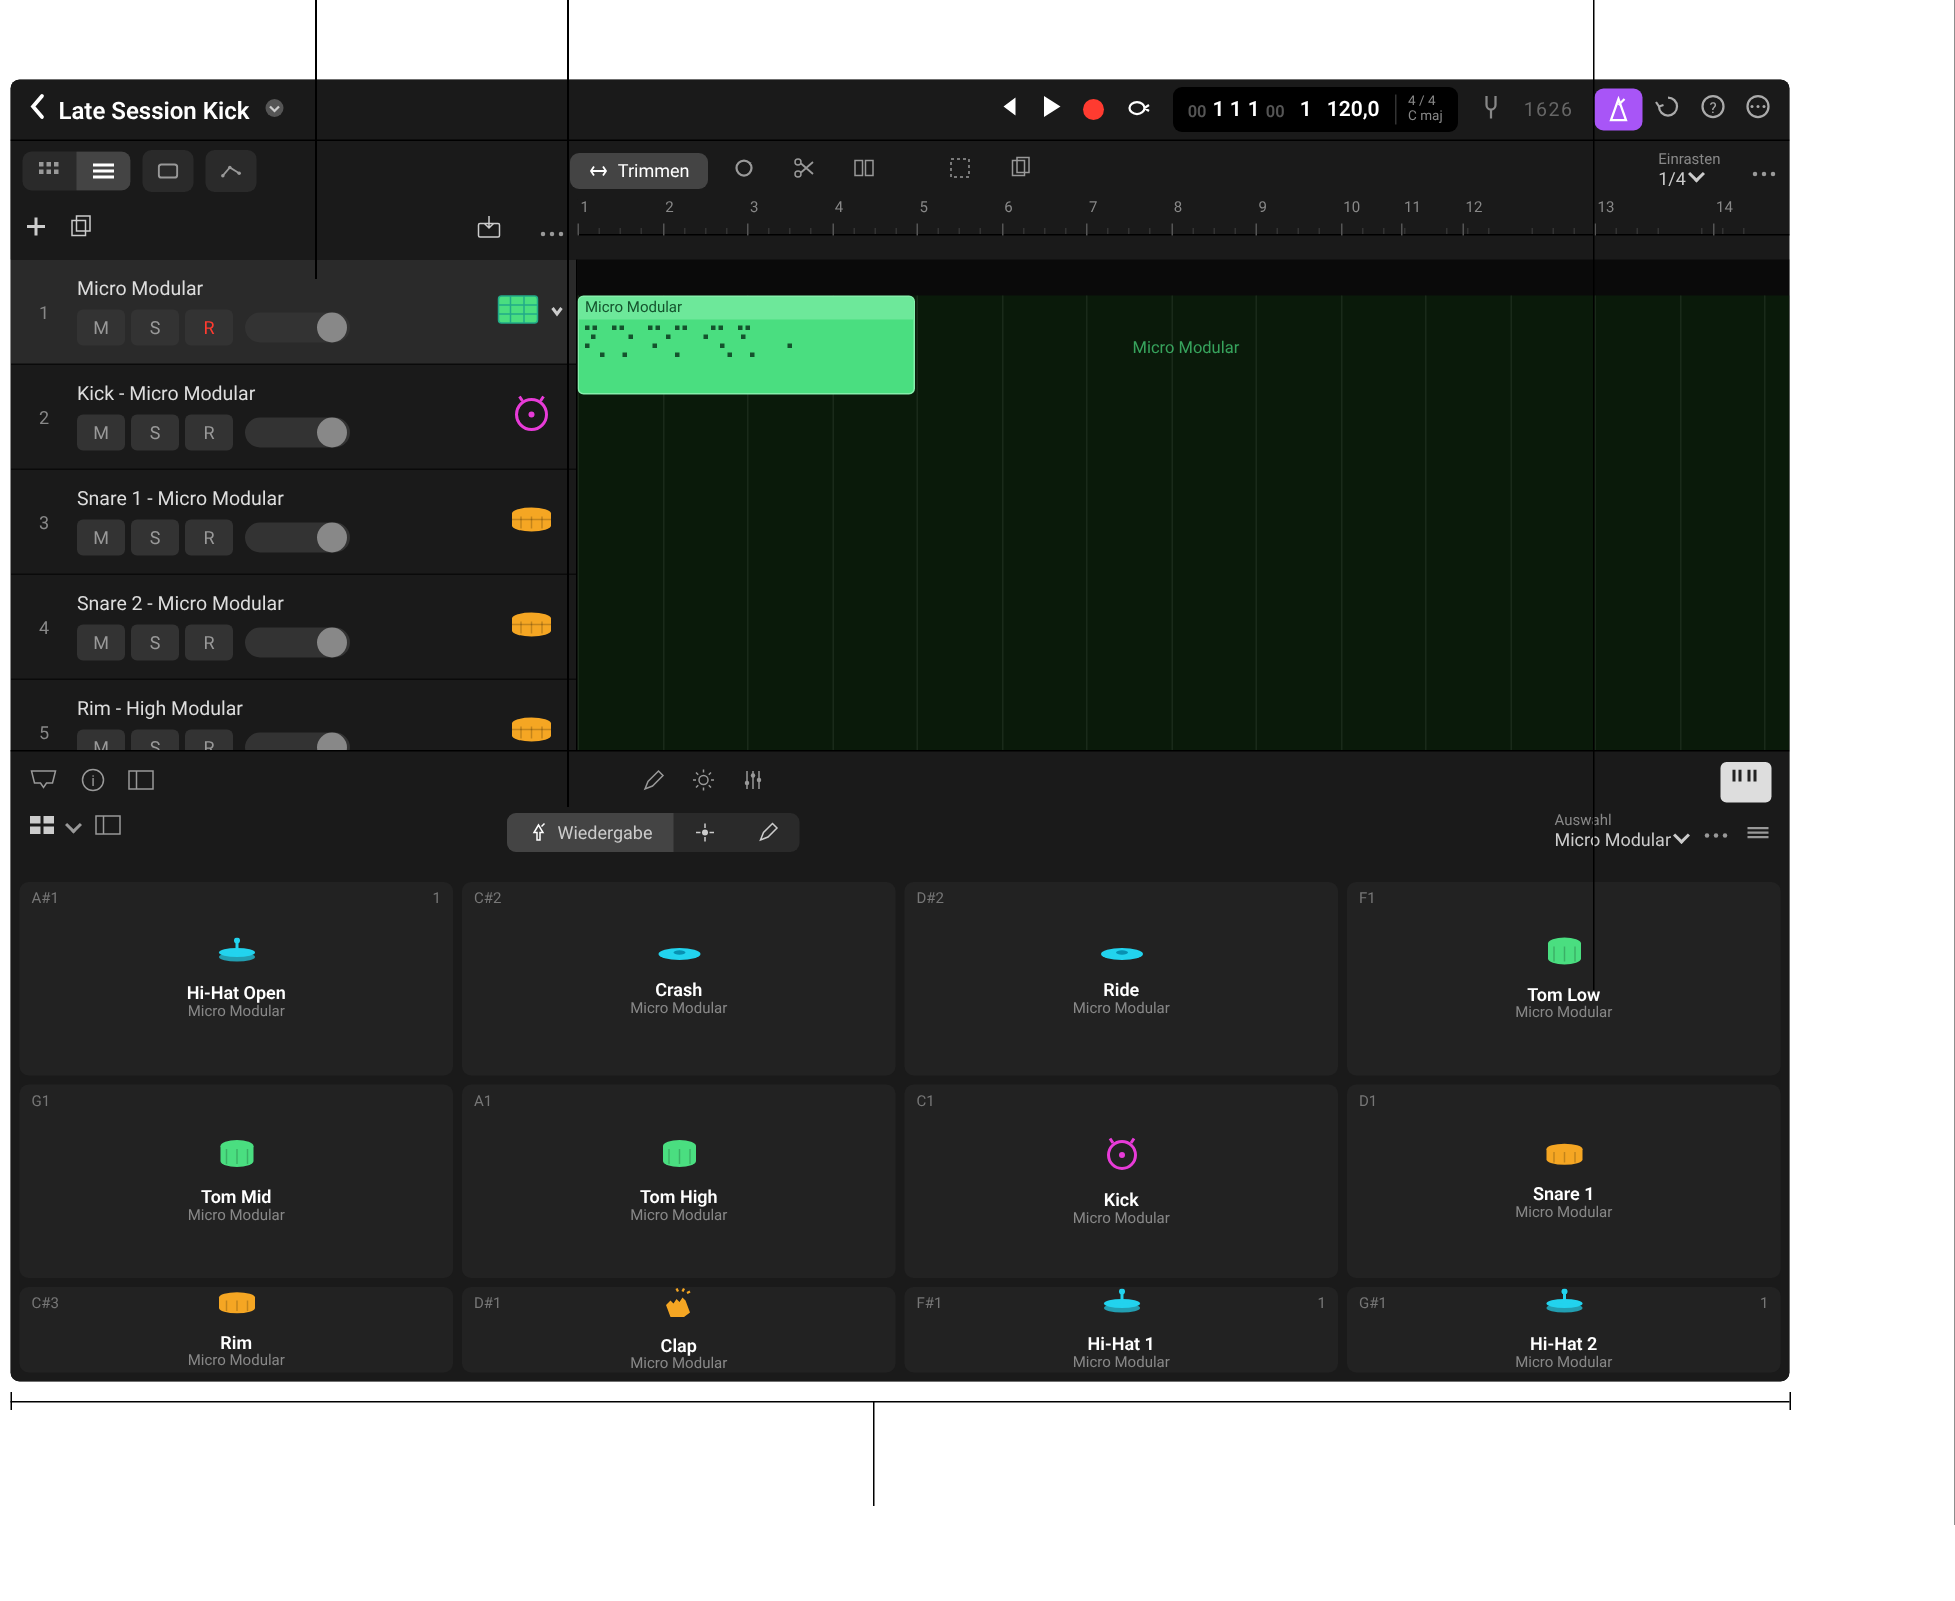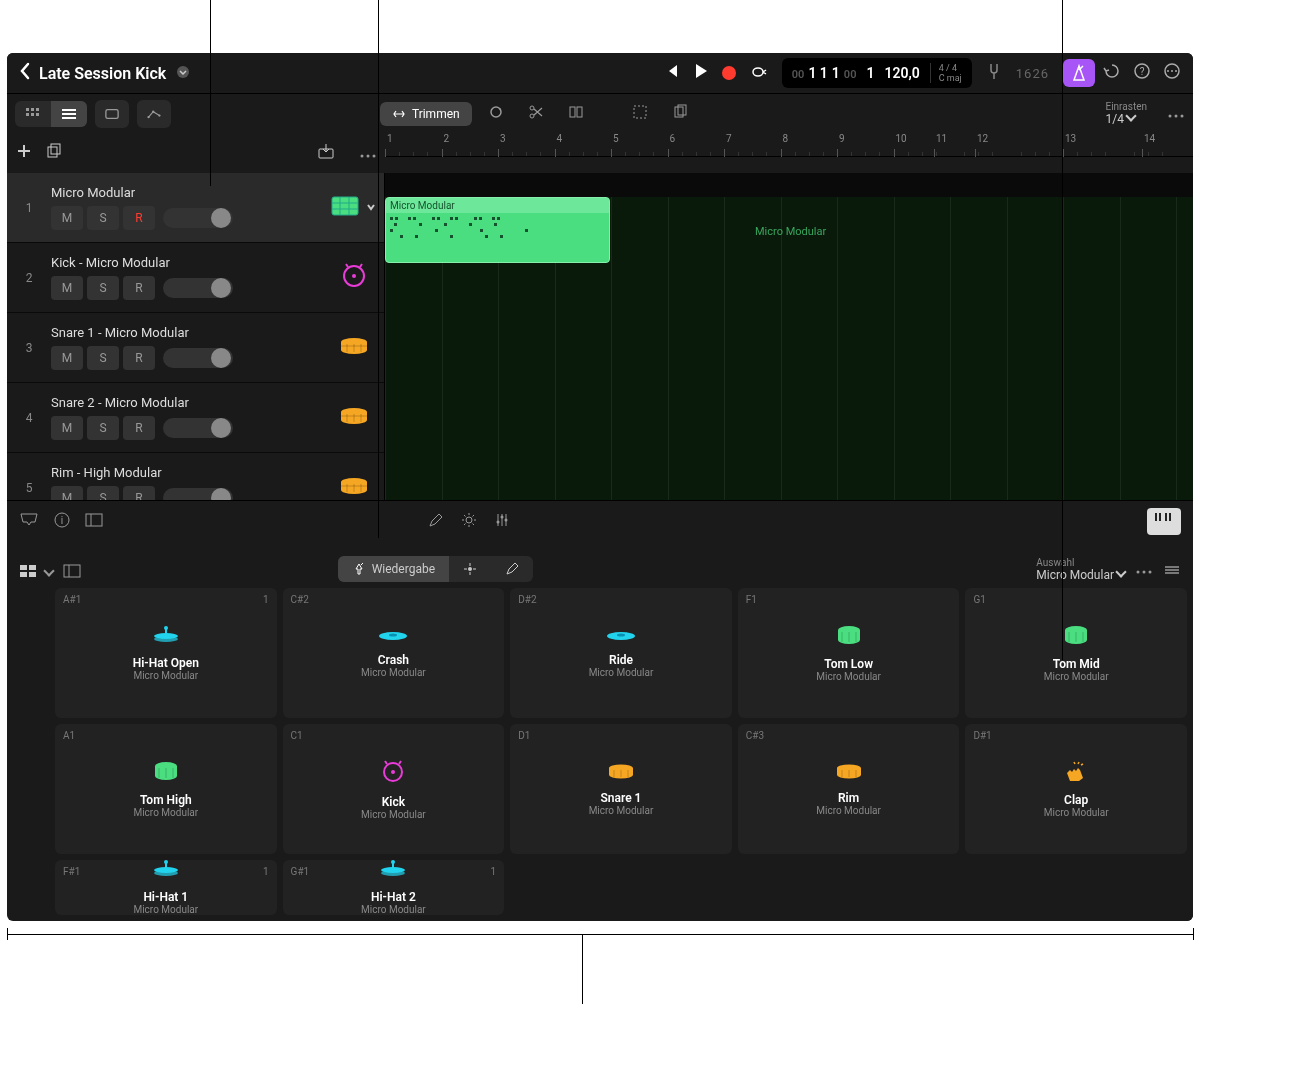--- a/index.html
+++ b/index.html
@@ -78,30 +78,30 @@
 .gridline { position: absolute; top: 0; bottom: 0; width: 1px; background: #1a2a1a; }
 
 
 .bottom-toolbar { height: 42px; background: #1a1a1a; display: flex; align-items: center; padding: 0 12px; gap: 14px; border-top: 1px solid #000; }
 .bt-icon { color: #999; cursor: pointer; }
 .bt-center { margin: 0 auto; display: flex; gap: 16px; align-items: center; }
 .bt-right { margin-left: auto; }
 .kb-btn { background: #ddd; border-radius: 4px; padding: 4px 6px; }
 
 
-.padhdr { height: 40px; background: #1a1a1a; display: flex; align-items: flex-end; padding: 0 12px; gap: 10px; }
+.padhdr { height: 40px; background: #1a1a1a; display: flex; align-items: flex-start; padding: 0 12px; gap: 10px; }
 .padhdr-center { margin: 0 auto; display: flex; gap: 0; background: #2a2a2a; border-radius: 6px; overflow: hidden; }
 .padmode { padding: 6px 14px; color: #ccc; font-size: 12px; display: flex; align-items: center; gap: 6px; cursor: pointer; }
 .padmode.active { background: #444; }
 .padhdr-right { margin-left: auto; display: flex; align-items: center; gap: 10px; }
 .auswahl { display: flex; flex-direction: column; color: #888; font-size: 10px; }
 .auswahl .val { color: #ccc; font-size: 12px; }
 
 
-.padgrid { flex: 1; display: grid; grid-template-columns: repeat(5, 1fr); grid-template-rows: repeat(2, 1fr); gap: 6px; padding: 6px; background: #1a1a1a; margin-left: 42px; }
+.padgrid { flex: 1; display: grid; grid-template-columns: repeat(4, 1fr); grid-template-rows: repeat(2, 1fr); gap: 6px; padding: 6px; background: #1a1a1a; }
 .pad { background: #222; border-radius: 6px; position: relative; display: flex; flex-direction: column; align-items: center; justify-content: center; cursor: pointer; }
 .pad-note { position: absolute; top: 6px; left: 8px; color: #777; font-size: 10px; }
 .pad-idx { position: absolute; top: 6px; right: 8px; color: #777; font-size: 10px; }
 .pad-icon { margin-bottom: 6px; }
 .pad-name { color: #fff; font-size: 12px; font-weight: 600; }
 .pad-sub { color: #888; font-size: 10px; }
 
 
 .anno { position: absolute; background: #000; }
 .anno.v { width: 1px; }

